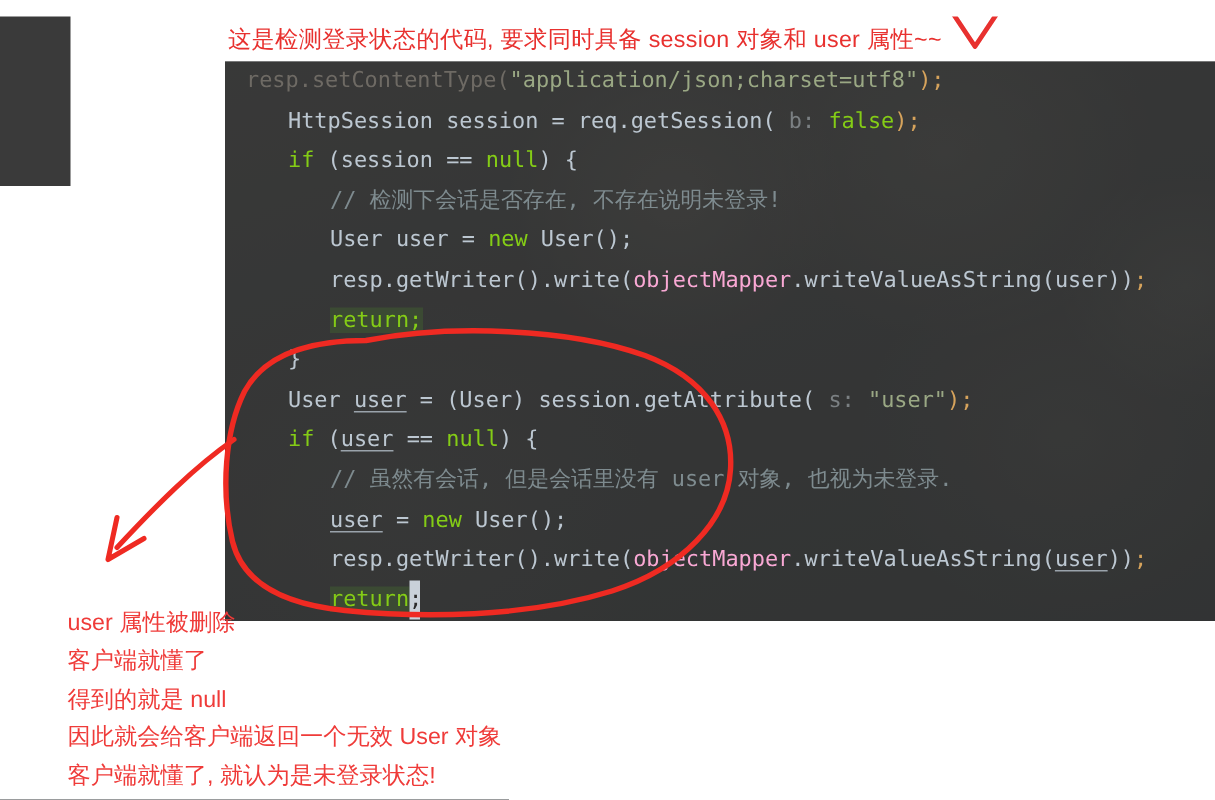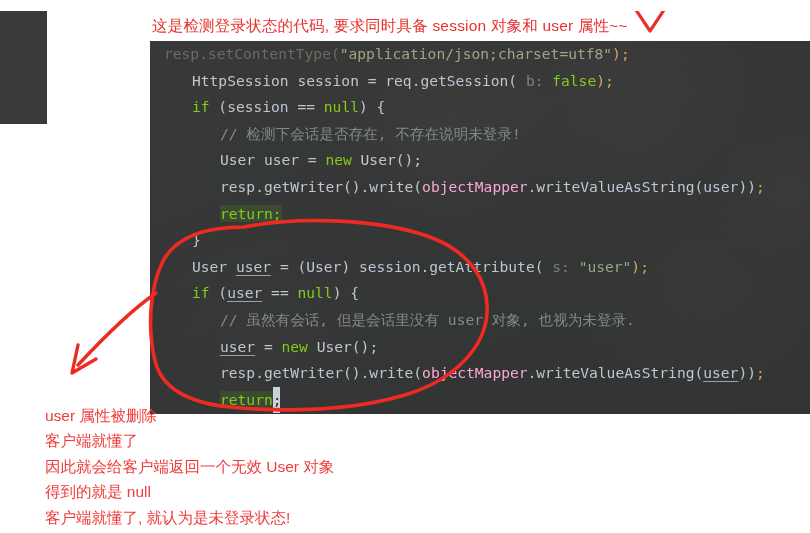--- a/index.html
+++ b/index.html
@@ -121,19 +121,19 @@
          C 147,316 150,276 163,250
          C 176,226 205,216 244,216 Z" fill="none" stroke="#ef2a22" stroke-width="3.6" stroke-linecap="round"></path>
 
     <path d="M 156,282 C 130,300 105,325 78,354" fill="none" stroke="#ef2a22" stroke-width="3.4" stroke-linecap="round"></path>
     <polyline points="96,348 72,362 78,334" fill="none" stroke="#ef2a22" stroke-width="3.4" stroke-linecap="round" stroke-linejoin="round"></polyline>
   </svg>
 
   <div class="notes">
     <div>user 属性被删除</div>
     <div>客户端就懂了</div>
+    <div>得到的就是 null</div>
     <div>因此就会给客户端返回一个无效 User 对象</div>
-    <div>得到的就是 null</div>
     <div>客户端就懂了, 就认为是未登录状态!</div>
   </div>
 
 
 </div>
 
 </body></html>

